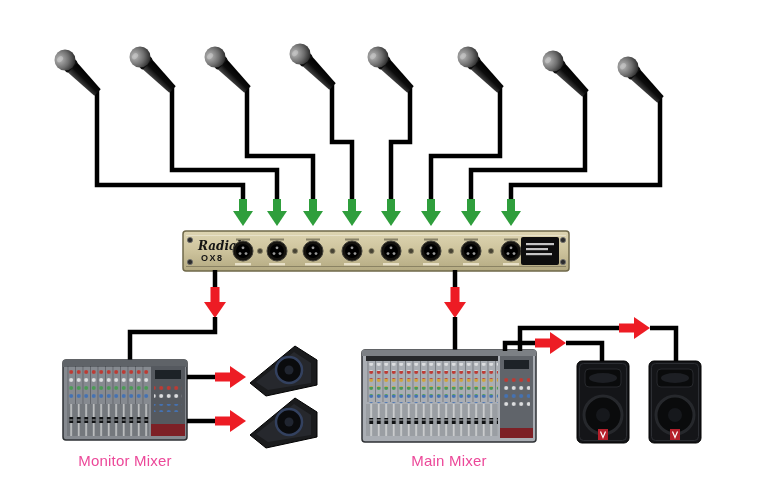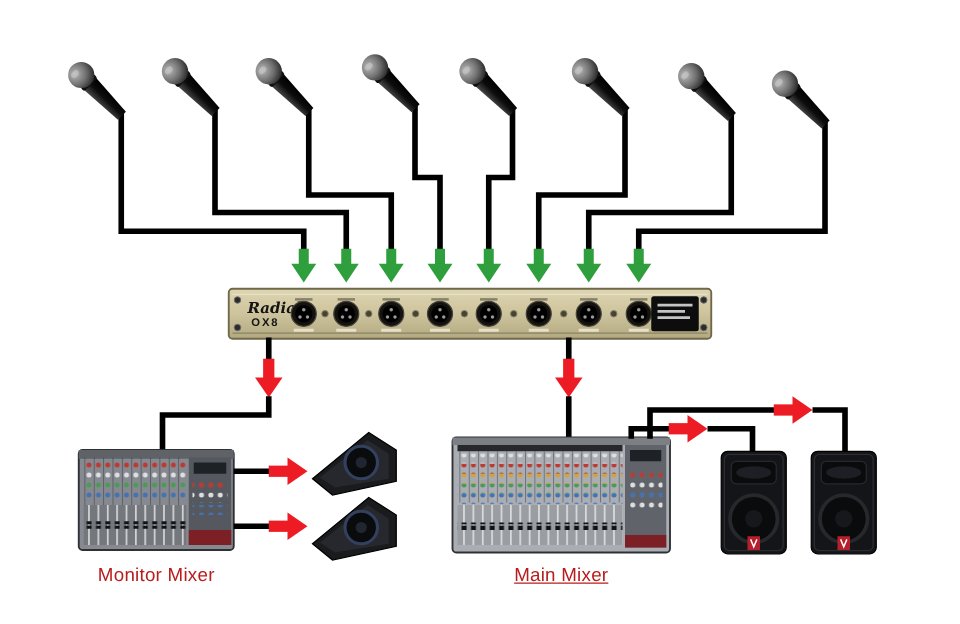--- a/index.html
+++ b/index.html
@@ -5,21 +5,21 @@
   * { margin:0; padding:0; box-sizing:border-box; }
   html,body { width:768px; height:499px; background:#fff; overflow:hidden; }
   .stage {
     position:relative; width:768px; height:499px;
     background:var(--background,#fff);
     font-family:"Liberation Sans", sans-serif;
   }
   .stage > svg { position:absolute; left:0; top:0; }
   .device-label {
     position:absolute; width:140px; text-align:center;
-    font-size:15px; color:#b91c1c; letter-spacing:0.2px;
+    font-size:15px; color:#ec4899; letter-spacing:0.2px;
   }
   .cable { stroke:var(--cable,#000); stroke-width:4.5; fill:none; stroke-linejoin:miter; }
   .arrow-green { fill:var(--input-arrow,#2f9e3c); }
   .arrow-red   { fill:var(--output-arrow,#ed1c24); }
   .logo-script { font:italic 700 12px "DejaVu Serif", serif; fill:#141414; }
   .logo-model  { font:700 9px "Liberation Sans", sans-serif; letter-spacing:1.5px; fill:#141414; }
 </style>
 </head>
 <body>
 
@@ -286,15 +286,15 @@
 
   <g transform="translate(577,361)">
         <use href="#pa-speaker"></use>
       </g>
   <g transform="translate(649,361)">
         <use href="#pa-speaker"></use>
       </g>
 </svg>
 
 <div class="device-label" style="left:55px; top:452px;">Monitor Mixer</div>
-<div class="device-label" style="left:379px; top:452px;text-decoration:underline;">Main Mixer</div>
+<div class="device-label" style="left:379px; top:452px;">Main Mixer</div>
 
 </div>
 
 </body></html>

